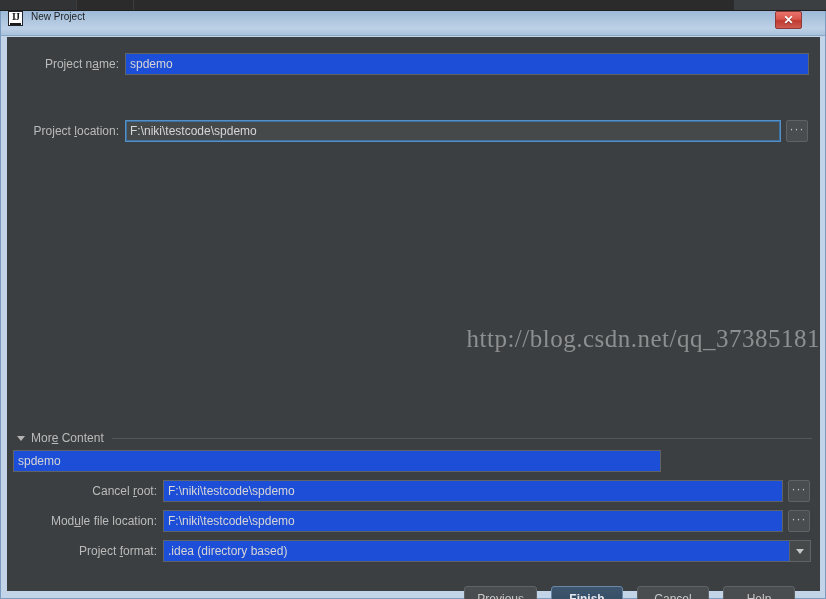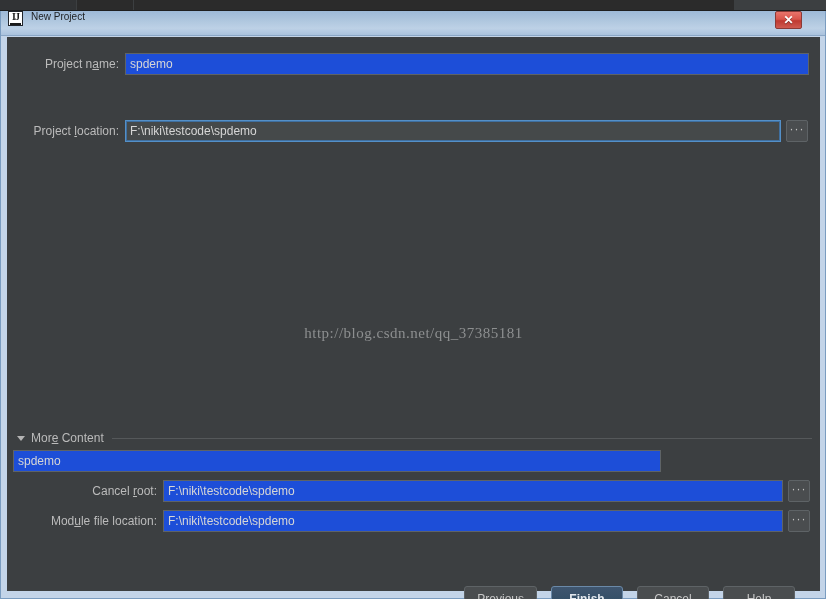--- a/index.html
+++ b/index.html
@@ -205,24 +205,24 @@
     border-right: 4px solid transparent;
     border-top: 5px solid #c8c8c8;
   }
 
   
   #watermark {
     position: absolute;
     left: 0;
     top: 288px;
     width: 813px;
-    text-align: center;
+    text-align: right;
     color: #8d8f90;
     font-family: "Liberation Serif", serif;
-    font-size: 15px;
+    font-size: 25px;
     letter-spacing: 0.5px;
     user-select: none;
   }
 
   
   #more-settings-header {
     position: absolute;
     left: 10px;
     top: 392px;
     width: 795px;
@@ -353,20 +353,27 @@
     </div>
 
     <div class="form-row" style="left:0px; top:473px; width:805px;">
       <div class="form-label" style="width:150px;">
         <span>Mod</span><span class="mnem">u</span><span>le file location:</span>
       </div>
       <div class="text-field" style="width:620px; margin-left:6px;">F:\niki\testcode\spdemo</div>
       <div class="browse-button" style="margin-left:5px;">···</div>
     </div>
 
+    <div class="form-row" style="left:0px; top:503px; width:805px;">
+      <div class="form-label" style="width:150px;">
+        <span>Project </span><span class="mnem">f</span><span>ormat:</span>
+      </div>
+      <div class="text-field" style="width:626px; margin-left:6px; border-right:none;">.idea (directory based)</div>
+      <div class="combo-arrow"></div>
+    </div>
 
     <div id="button-bar">
       <div class="dlg-button">
         <span></span><span class="mnem">P</span><span>revious</span>
       </div>
       <div class="dlg-button default">
         <span></span><span class="mnem">F</span><span>inish</span>
       </div>
       <div class="dlg-button">
         <span>Cancel</span><span class="mnem"></span><span></span>

